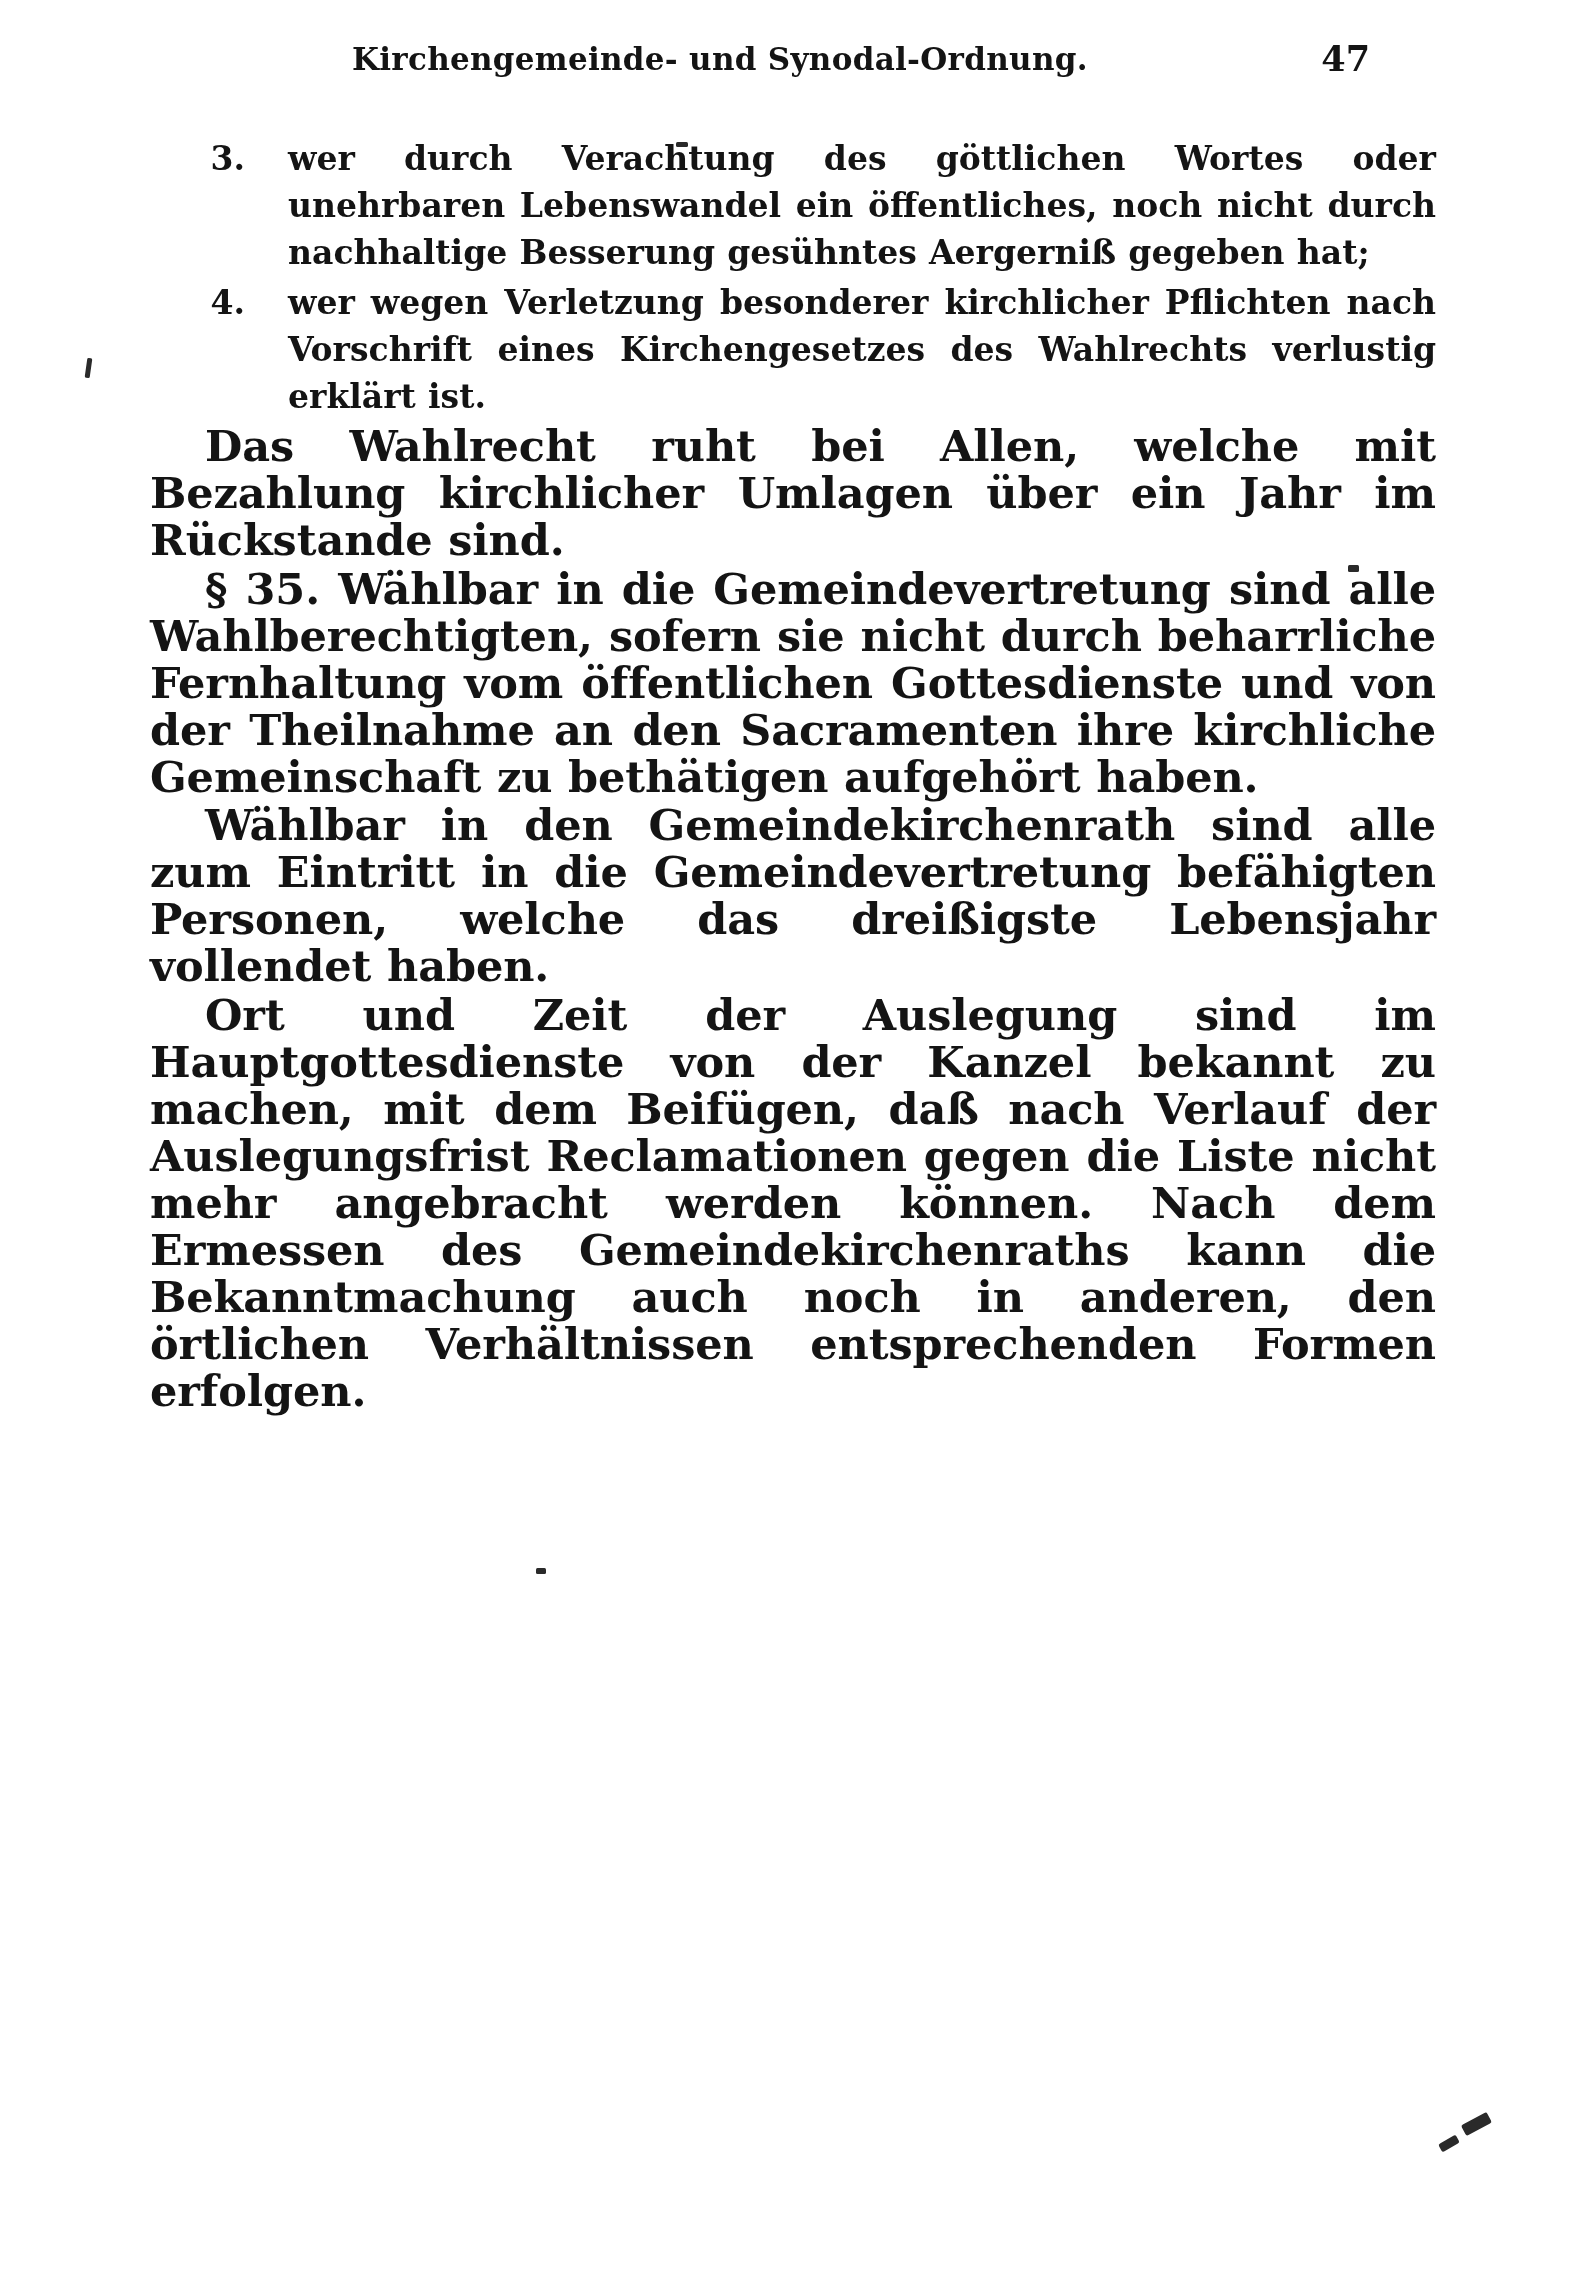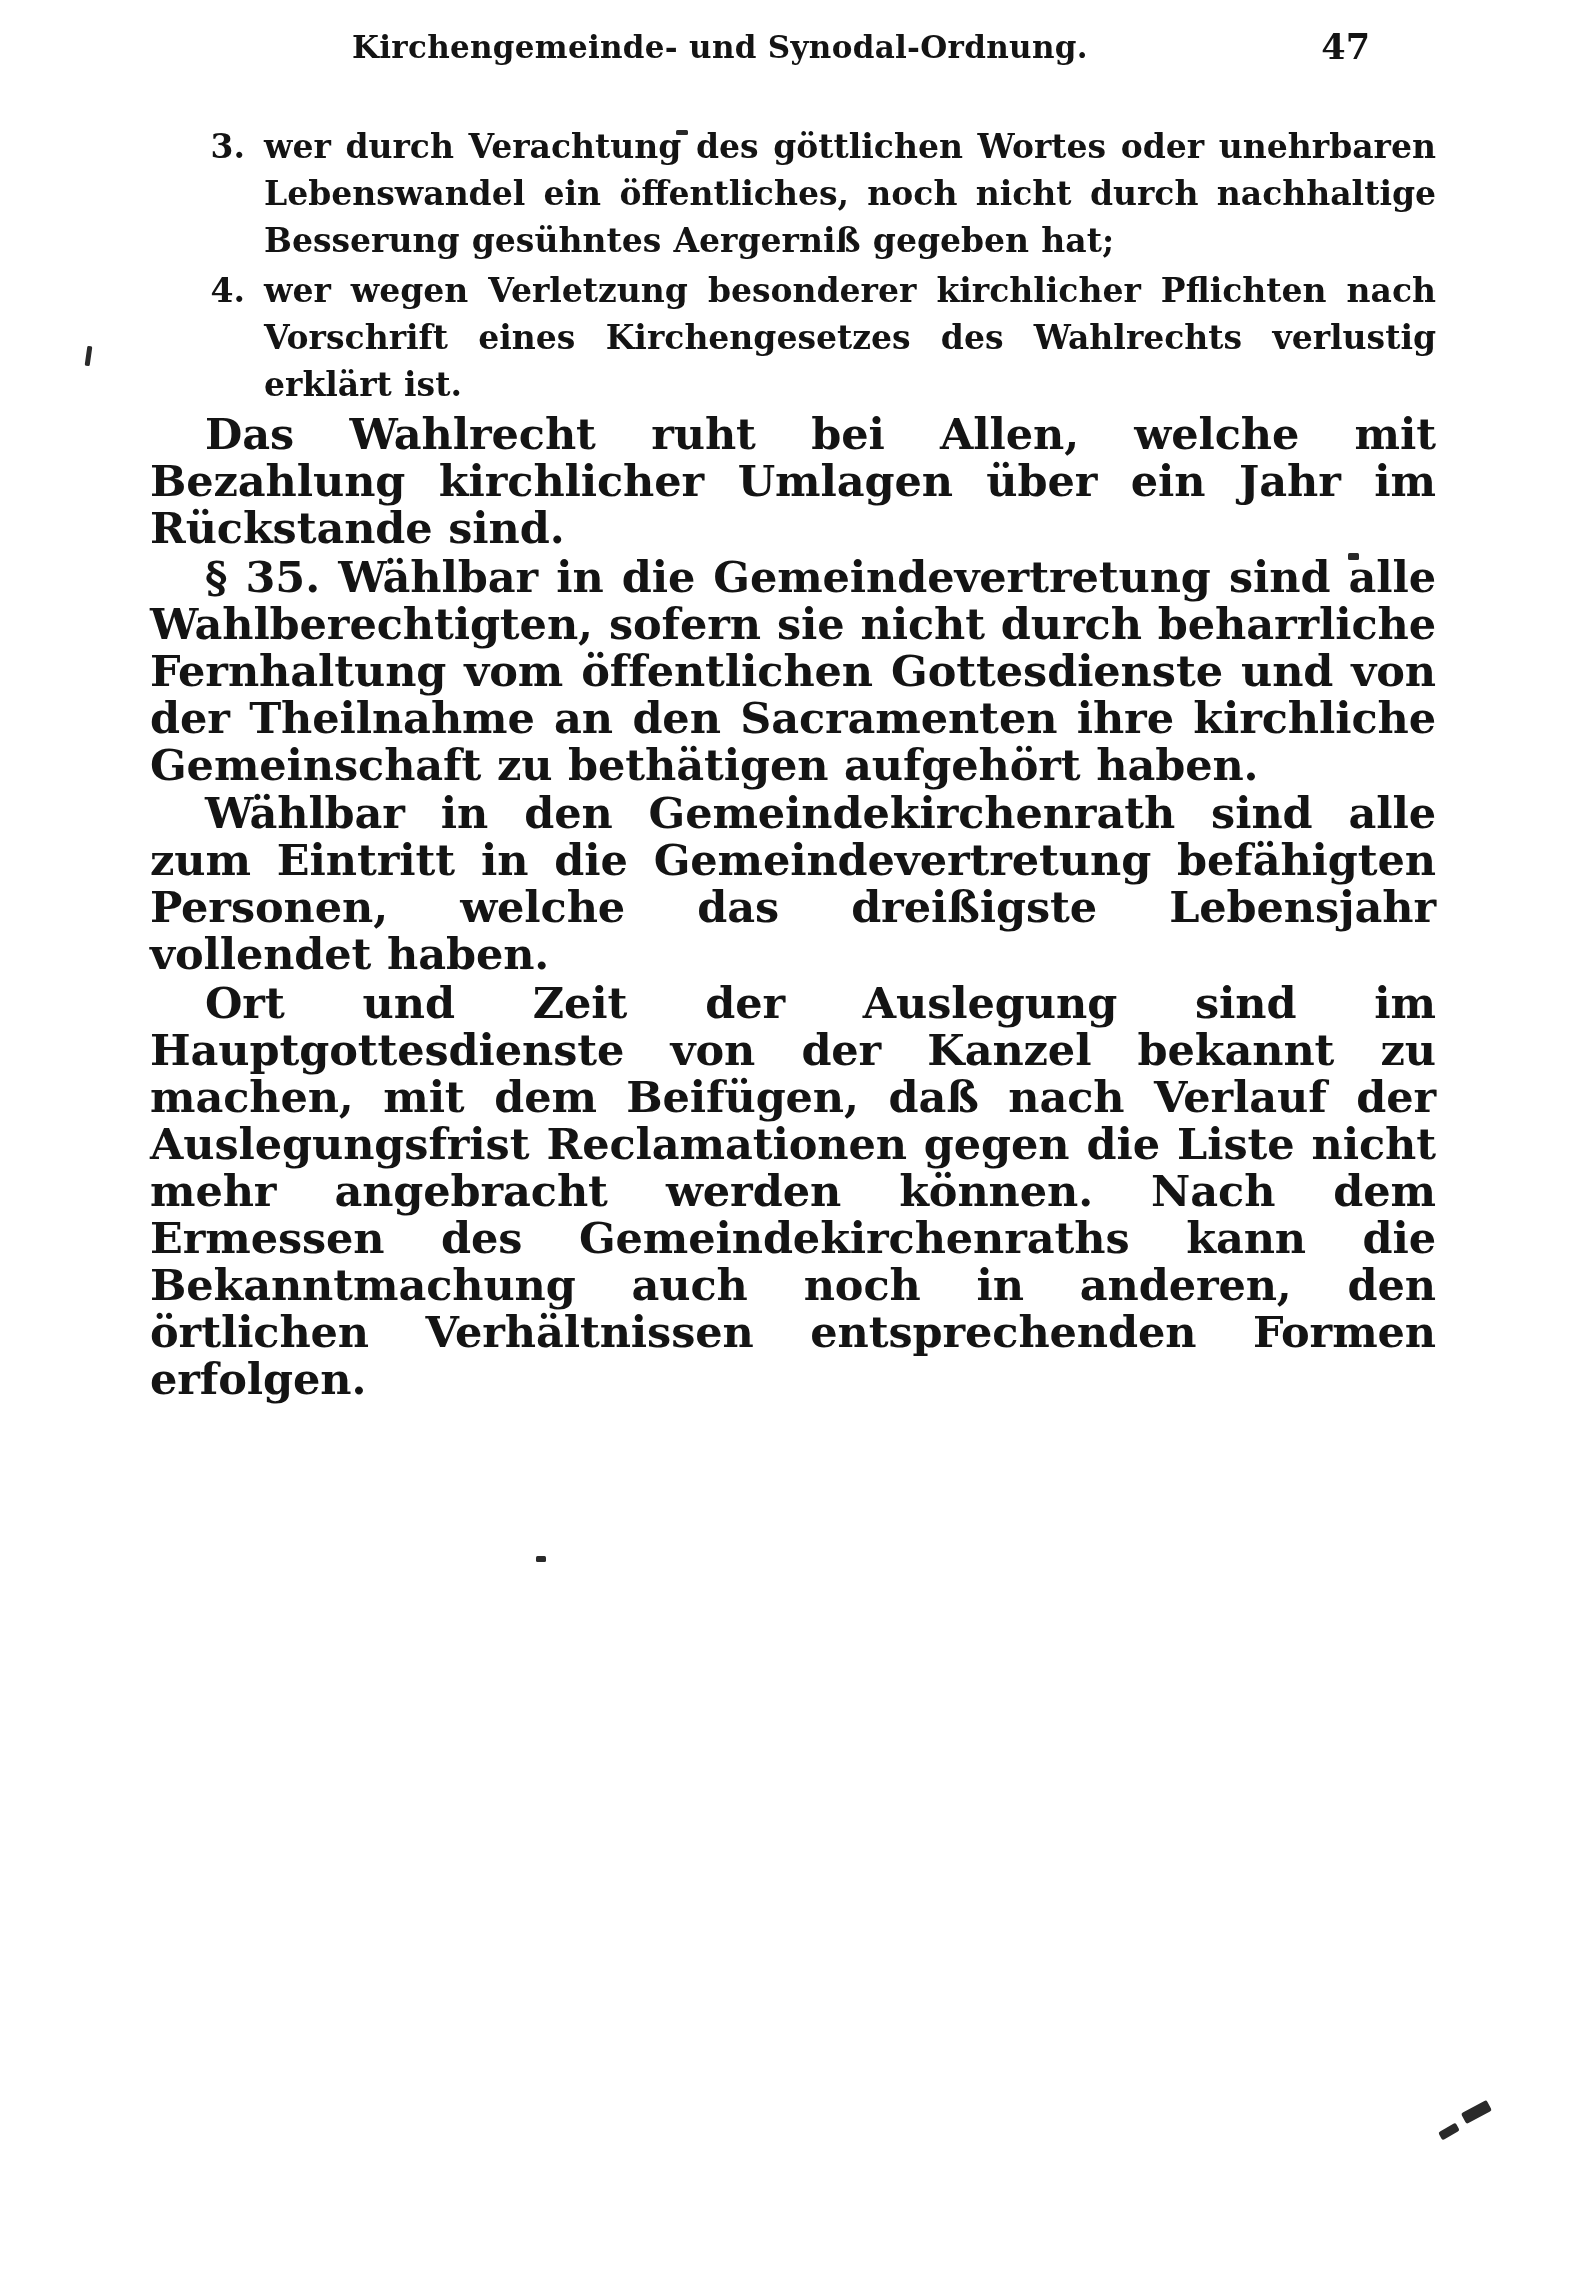--- a/index.html
+++ b/index.html
@@ -12,21 +12,21 @@
     height: 2295px;
     position: relative;
     font-family: "DejaVu Serif", serif;
     color: #141414;
     overflow: hidden;
   }
 
   .page {
     position: absolute;
     left: 0;
-    top: 0;
+    top: 12px;
     width: 1590px;
     height: 1859px;
     background: #ffffff;
   }
 
   
   .header {
     position: absolute;
     left: 191px;
     top: 29px;
@@ -94,20 +94,21 @@
   .numlist li .num {
     position: absolute;
     left: 0;
     top: 0;
     width: 51px;
     text-align: right;
     font-weight: 700;
   }
   .numlist li .txt {
     display: block;
+    margin-left: 24px;
   }
 
   .indent {
     text-indent: 55px;
   }
 
   
   .speck {
     position: absolute;
     background: #2a2a2a;

